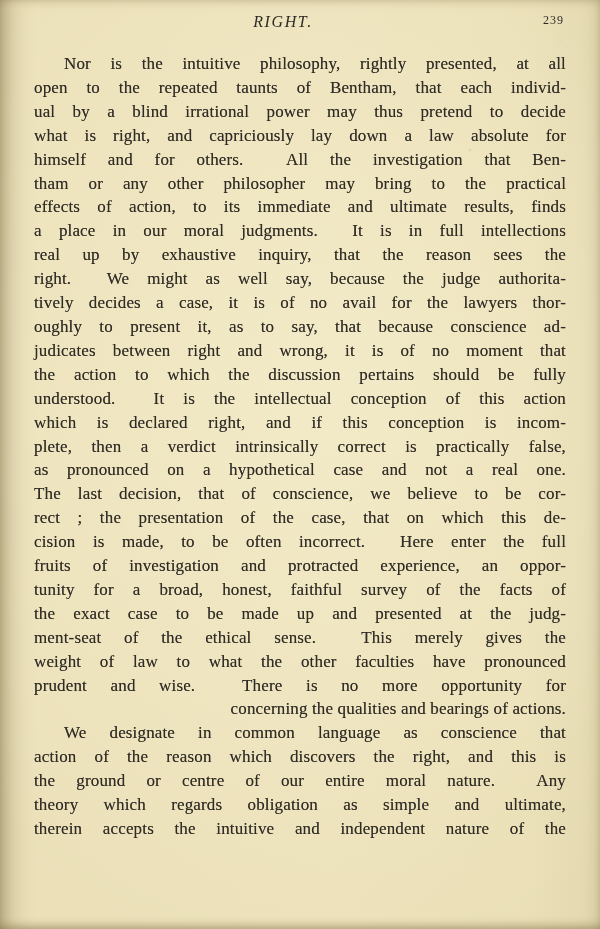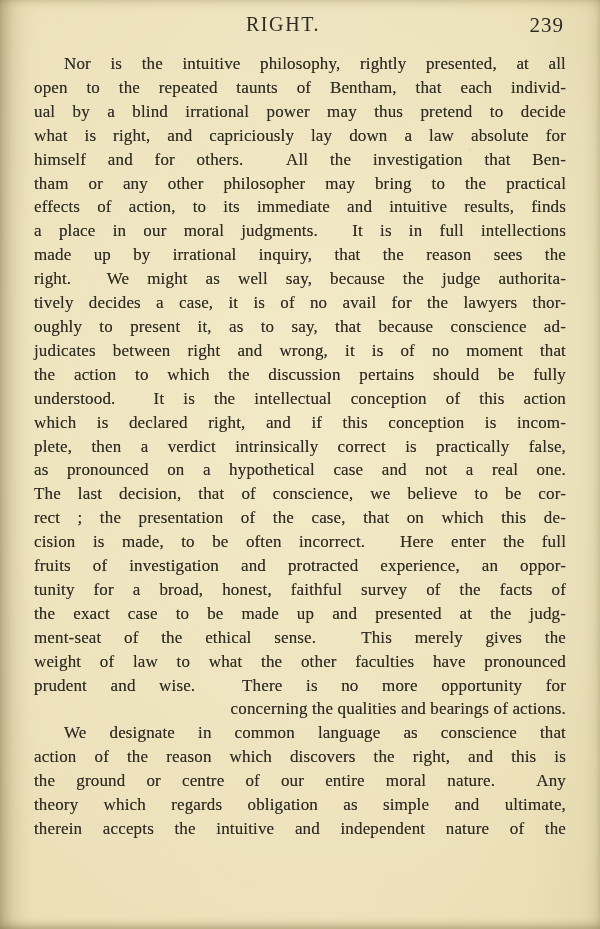--- a/index.html
+++ b/index.html
@@ -18,23 +18,23 @@
       inset 0 -7px 10px -5px rgba(105,88,48,.45),
       inset 0 5px 9px -6px rgba(105,88,48,.30),
       inset 16px 0 22px -12px rgba(105,88,48,.40),
       inset -10px 0 16px -10px rgba(105,88,48,.28);
     font-family:"Liberation Serif","DejaVu Serif",serif;
     color:#2f2b25;
   }
   .header{position:absolute;top:13px;left:34px;width:532px;height:22px;}
   .running-title{
     position:absolute;left:50%;transform:translateX(-50%);margin-left:-17px;
-    font-size:20px;letter-spacing:1.6px;white-space:nowrap;
+    font-style:italic;font-size:16px;letter-spacing:1.6px;white-space:nowrap;
   }
-  .page-number{position:absolute;right:2px;top:0;font-size:21px;letter-spacing:1px;}
+  .page-number{position:absolute;right:2px;top:0;font-size:12px;letter-spacing:1px;}
   .body-text{position:absolute;top:52px;left:34px;width:532px;}
   .para{margin:0;padding:0;}
   .ln{
     display:block;height:23.92px;line-height:23.92px;
     font-size:17px;letter-spacing:0.15px;
     white-space:normal;
     text-shadow:0 0 0.5px rgba(47,43,37,.55);
     text-align:right;
   }
   .j{text-align:justify;text-align-last:justify;}
@@ -50,23 +50,23 @@
   </div>
 
   <div class="body-text">
     <p class="para">
       <span class="ln j indent">Nor is the intuitive philosophy, rightly presented, at all</span>
       <span class="ln j">open to the repeated taunts of Bentham, that each individ-</span>
       <span class="ln j">ual by a blind irrational power may thus pretend to decide</span>
       <span class="ln j">what is right, and capriciously lay down a law absolute for</span>
       <span class="ln j">himself and for others.&nbsp; All the investigation that Ben-</span>
       <span class="ln j">tham or any other philosopher may bring to the practical</span>
-      <span class="ln j">effects of action, to its immediate and intuitive results, finds</span>
+      <span class="ln j">effects of action, to its immediate and ultimate results, finds</span>
       <span class="ln j">a place in our moral judgments.&nbsp; It is in full intellections</span>
-      <span class="ln j">made up by irrational inquiry, that the reason sees the</span>
+      <span class="ln j">real up by exhaustive inquiry, that the reason sees the</span>
       <span class="ln j">right.&nbsp; We might as well say, because the judge authorita-</span>
       <span class="ln j">tively decides a case, it is of no avail for the lawyers thor-</span>
       <span class="ln j">oughly to present it, as to say, that because conscience ad-</span>
       <span class="ln j">judicates between right and wrong, it is of no moment that</span>
       <span class="ln j">the action to which the discussion pertains should be fully</span>
       <span class="ln j">understood.&nbsp; It is the intellectual conception of this action</span>
       <span class="ln j">which is declared right, and if this conception is incom-</span>
       <span class="ln j">plete, then a verdict intrinsically correct is practically false,</span>
       <span class="ln j">as pronounced on a hypothetical case and not a real one.</span>
       <span class="ln j">The last decision, that of conscience, we believe to be cor-</span>

